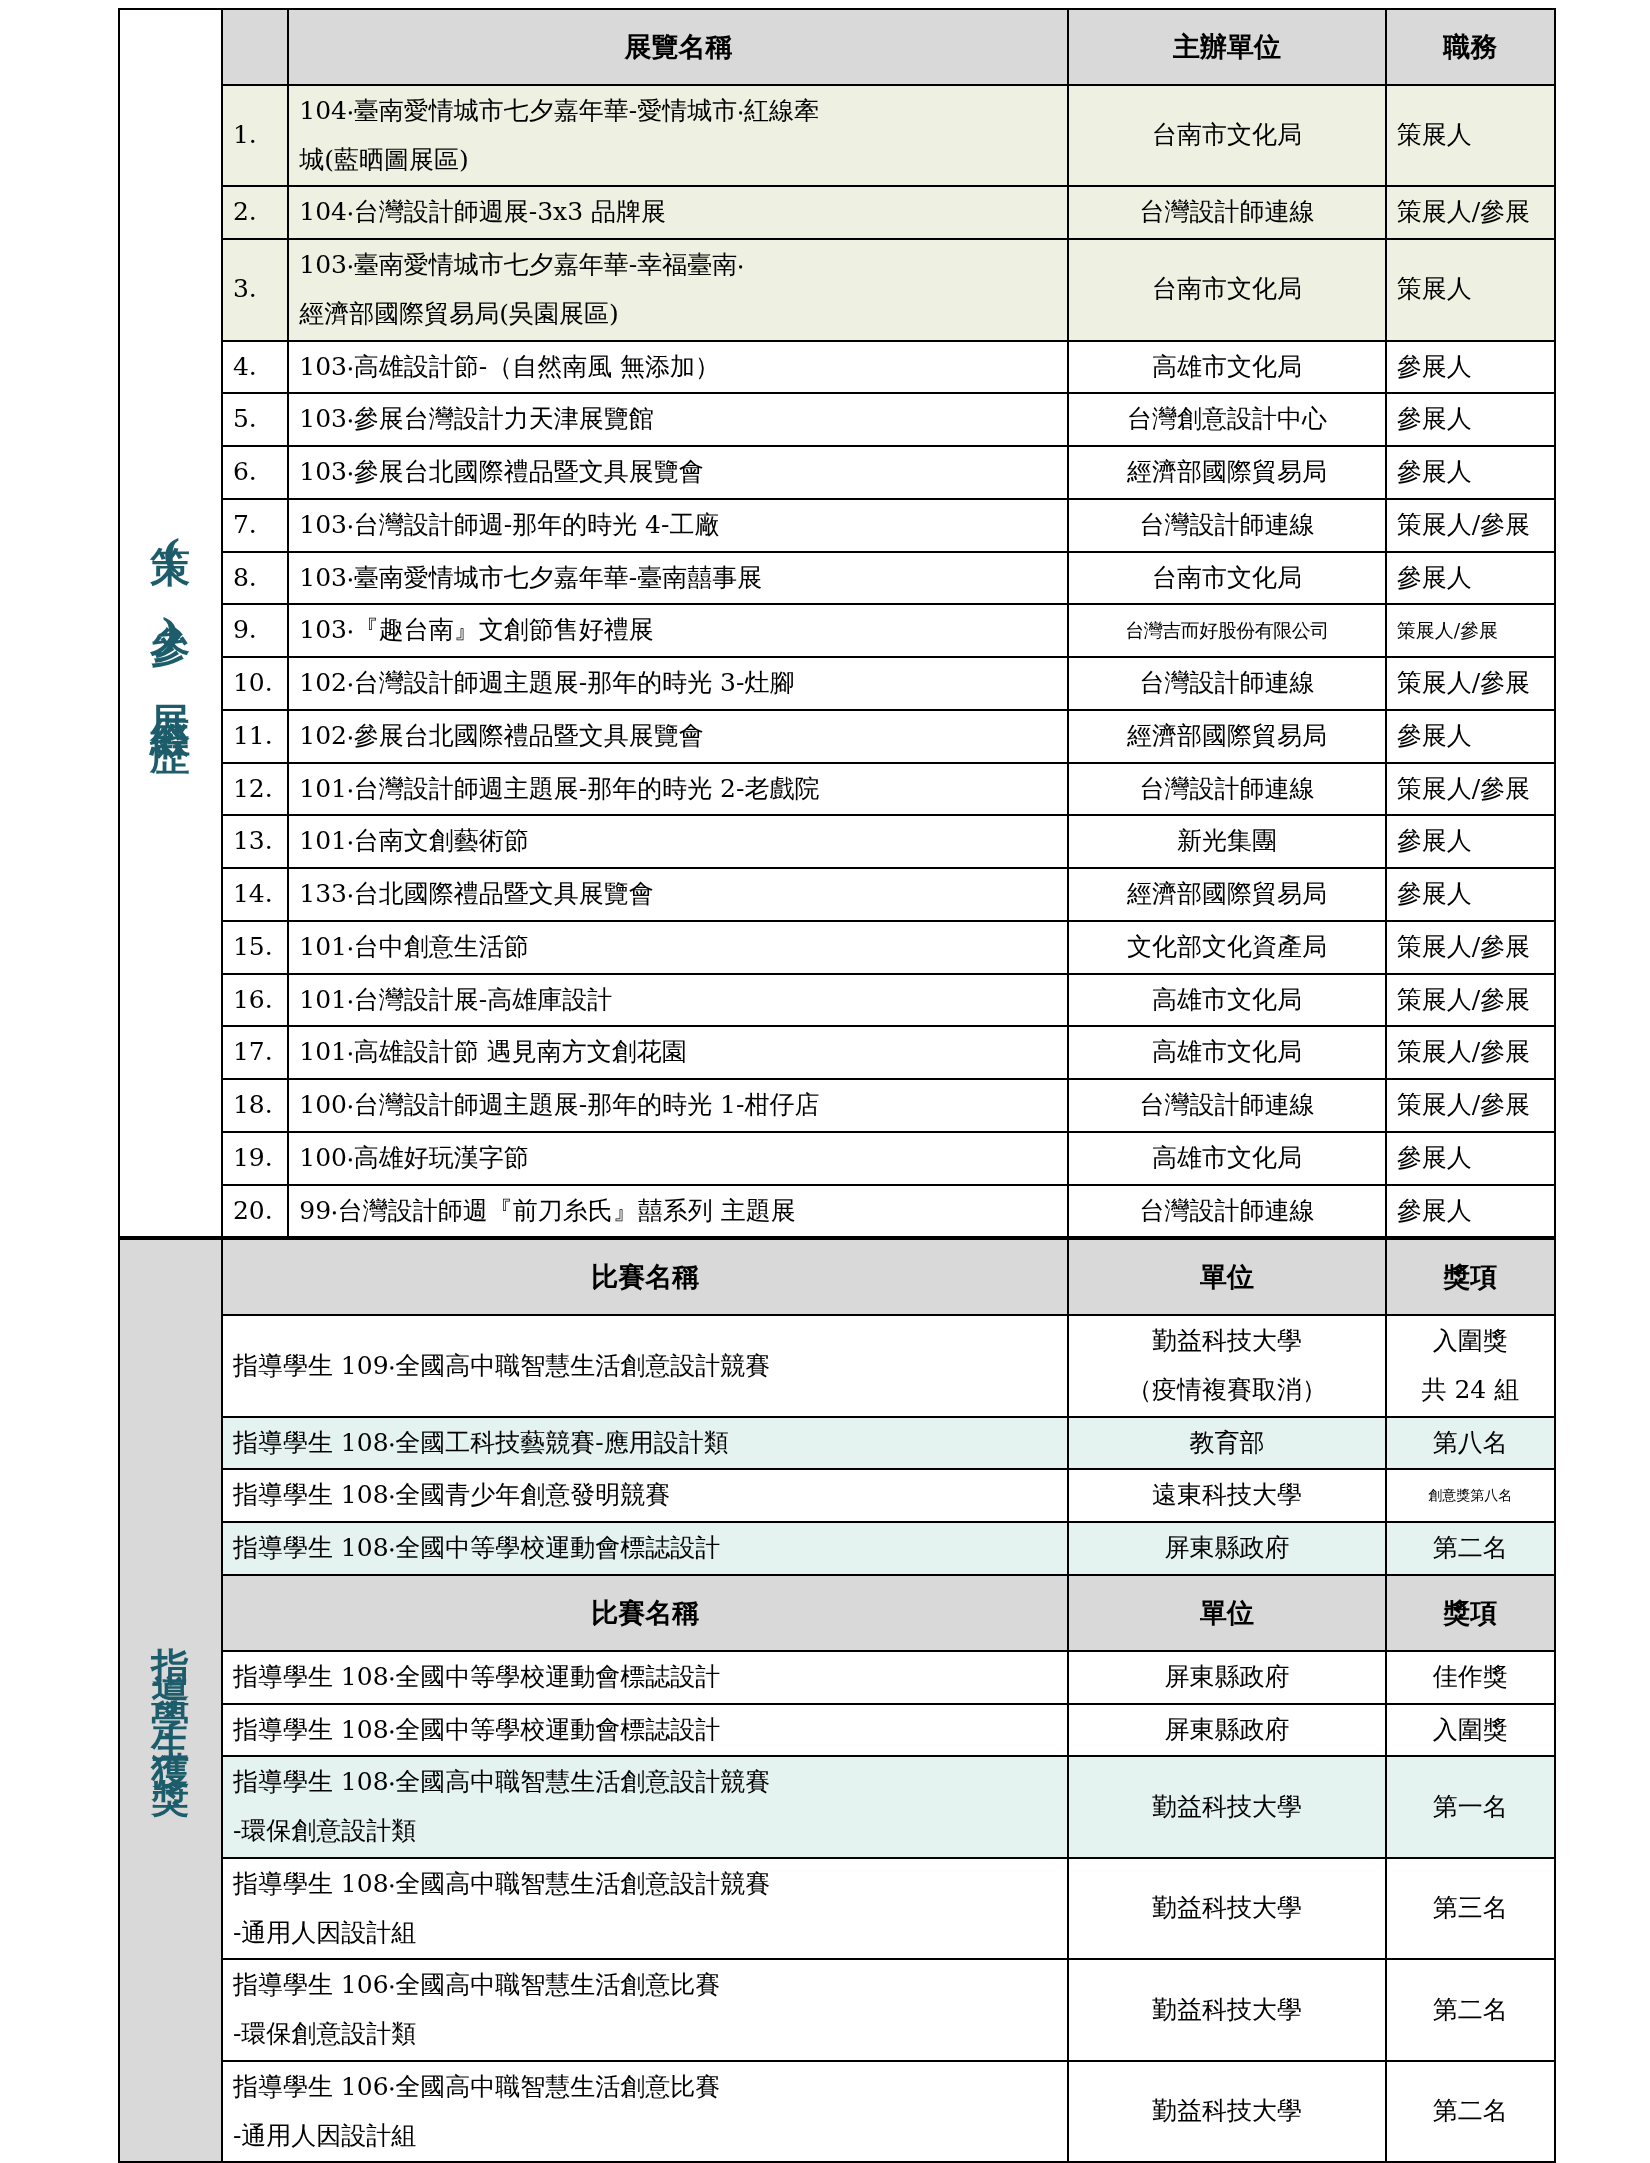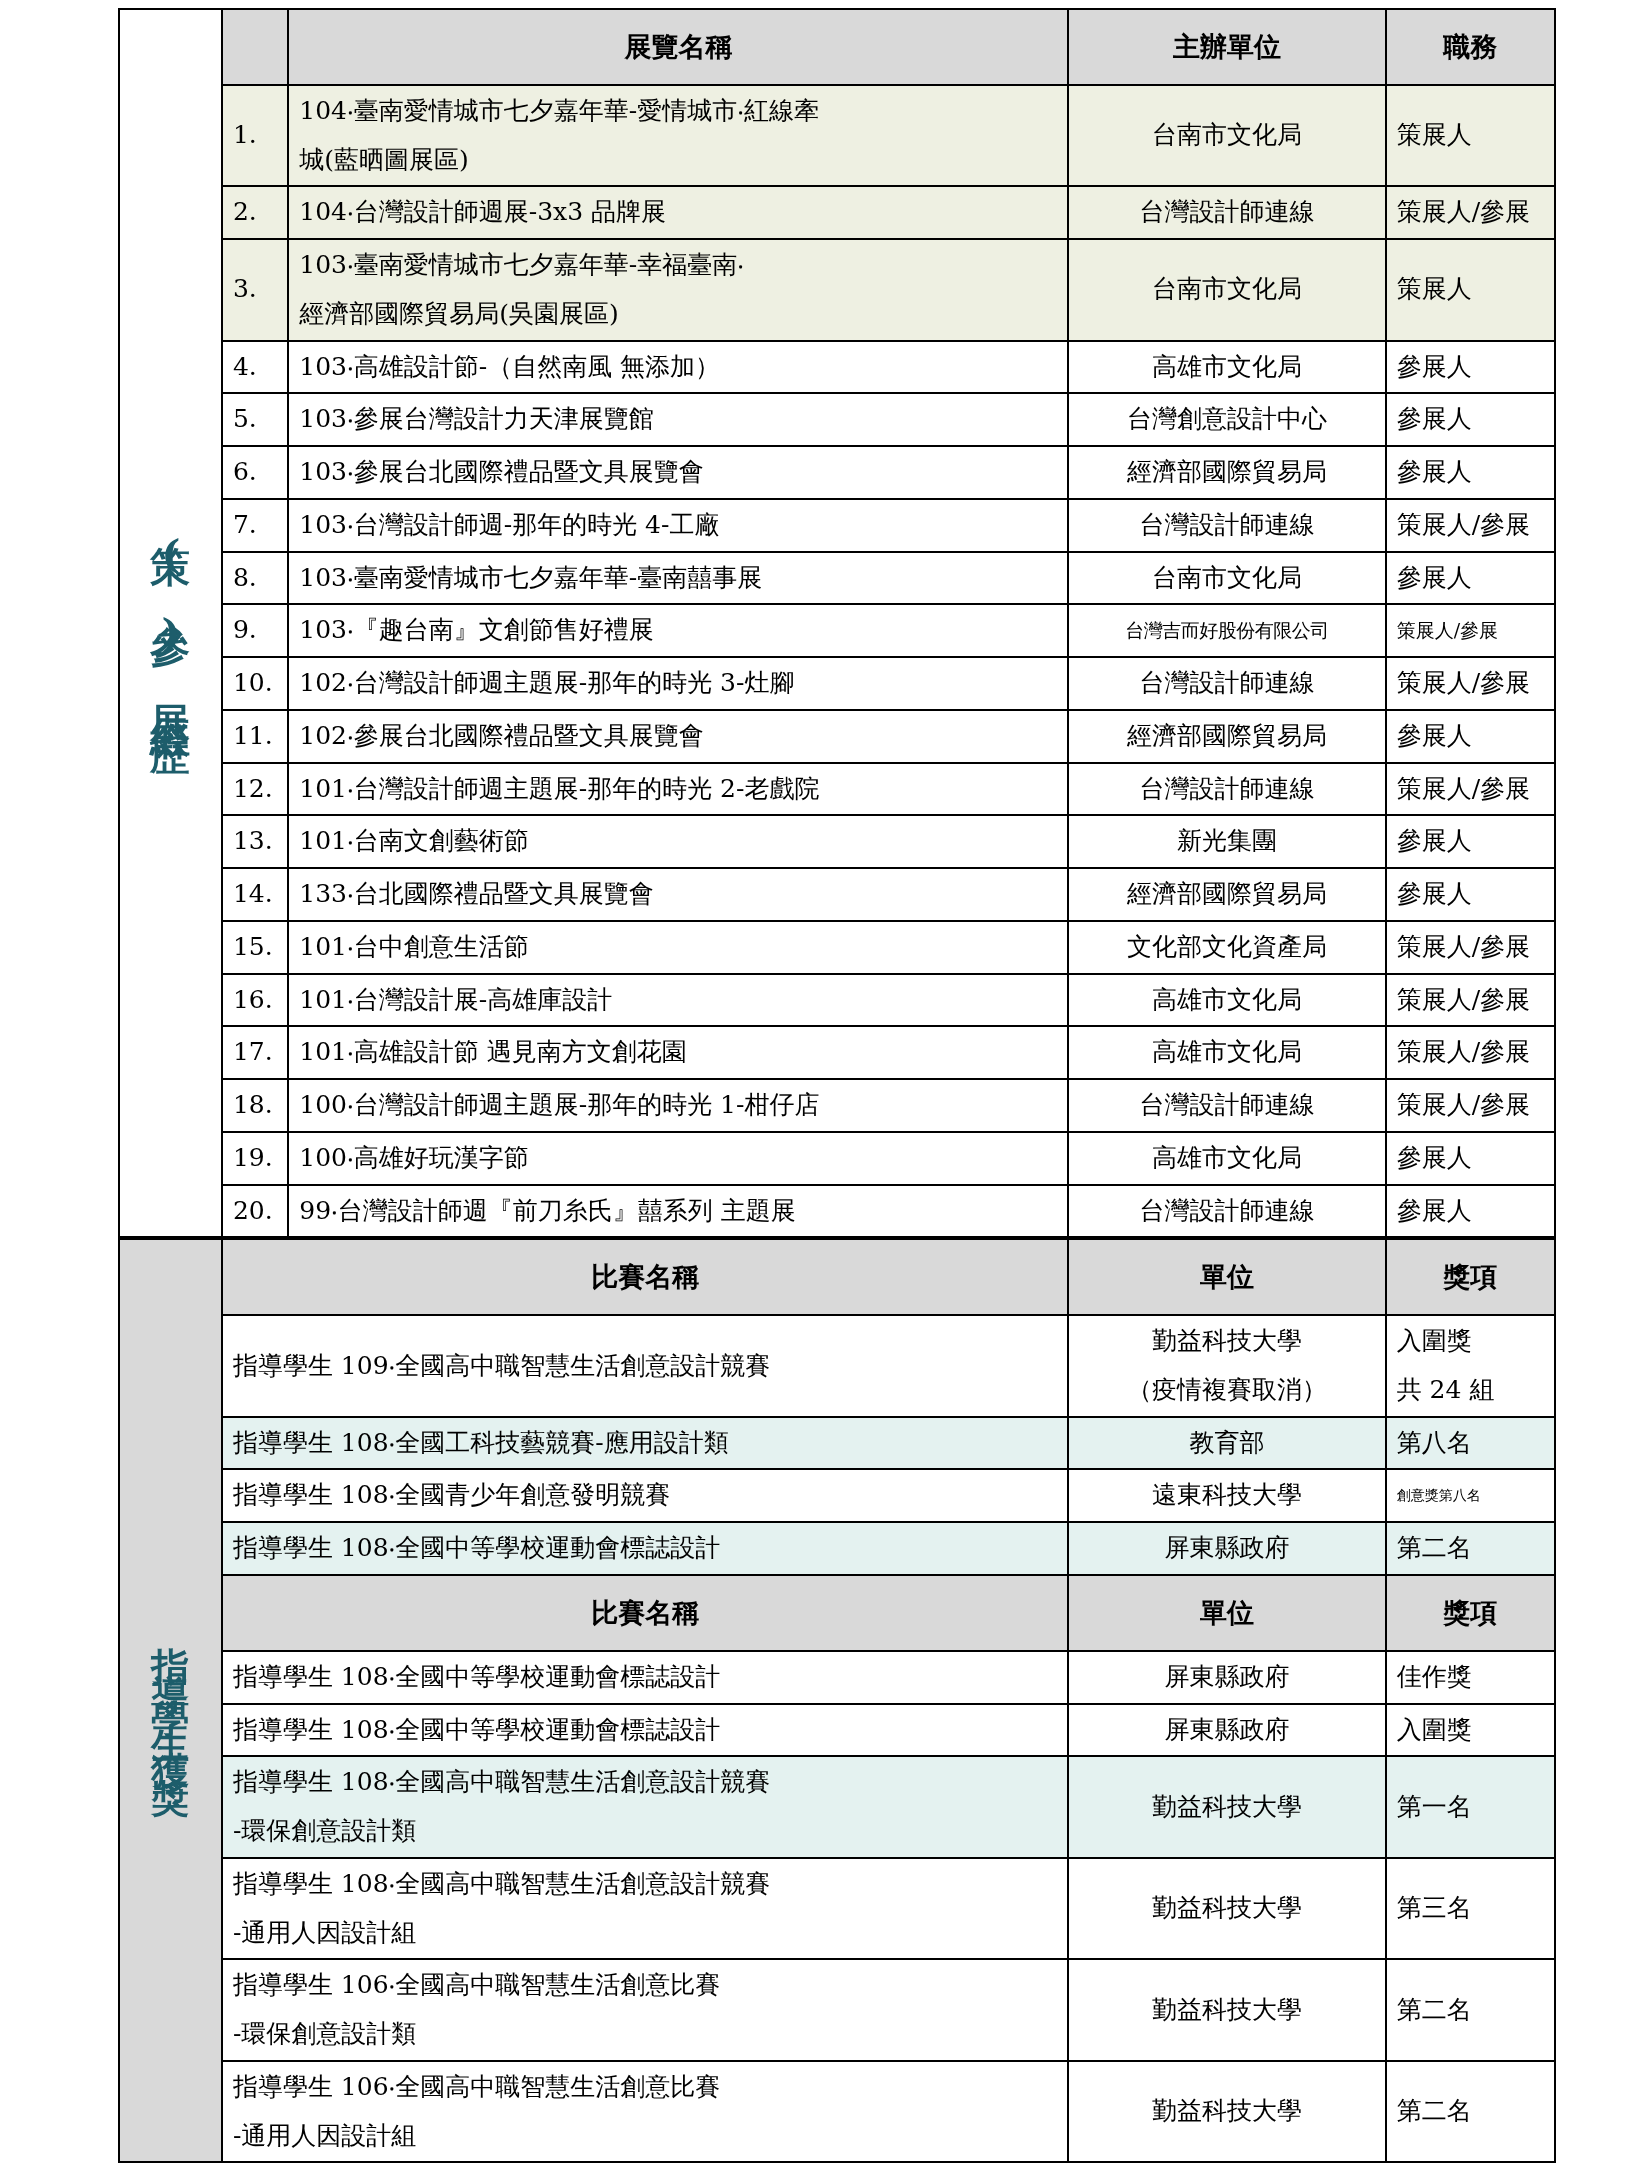--- a/index.html
+++ b/index.html
@@ -75,21 +75,21 @@
 
   col.a-label  { width: 96px; }
   col.a-name   { width: 790px; }
   col.a-org    { width: 296px; }
   col.a-award  { width: 158px; }
 
   td.num  { text-align: left;  padding-left: 8px; padding-right: 2px; font-size: 25px;}
   td.name { text-align: left; }
   td.org  { text-align: center; font-size: 24px; }
   td.role { text-align: left; font-size: 22px; }
-  td.award{ text-align: left; font-size: 23px; }
+  td.award{ text-align: center; font-size: 23px; }
 
   td.org.tiny  { font-size: 19px; letter-spacing: -0.5px; }
   td.role.tiny { font-size: 19px; }
   td.award.tiny{ font-size: 14px; }
 
   .tint-green { background: #eef0e2; }
   .tint-blue  { background: #e4f2f0; }
   .plain      { background: #ffffff; }
   .nm { display: block; }
   .nm + .nm { margin-top: 10px; }

